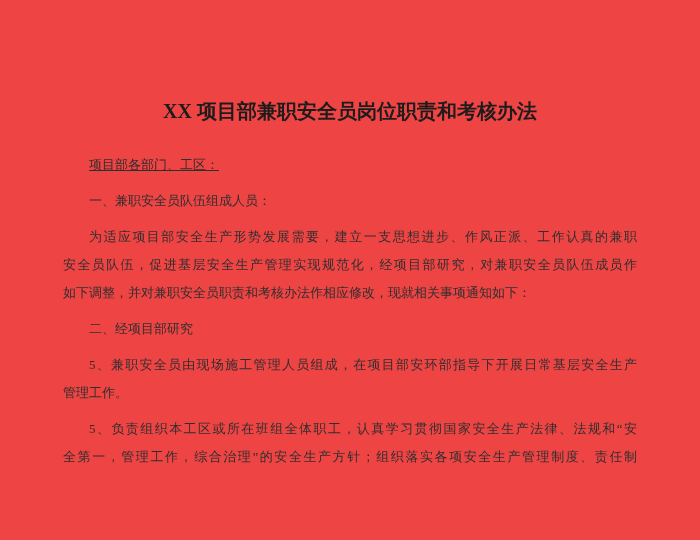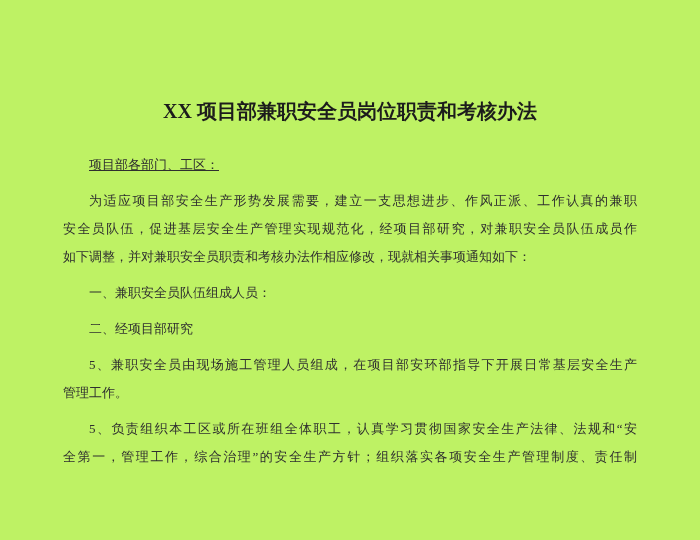--- a/index.html
+++ b/index.html
@@ -4,21 +4,21 @@
 <style>
   html, body {
     margin: 0;
     padding: 0;
     background: #ffffff;
   }
   .page {
     position: relative;
     width: 700px;
     height: 540px;
-    background: #bef264;
+    background: #ef4444;
     overflow: hidden;
     font-family: "Liberation Serif", "DejaVu Serif", serif;
     color: #2f2f2f;
   }
   .inner {
     padding: 0 63px;
   }
   .doc-title {
     margin: 96px 0 0 0;
     font-size: 20px;
@@ -57,27 +57,27 @@
 <body>
 
 <div class="page">
   <div class="inner">
 
     <h1 class="doc-title">XX 项目部兼职安全员岗位职责和考核办法</h1>
 
     <p class="salutation">项目部各部门、工区：</p>
 
     <div class="para">
+      <span class="line ind">一、兼职安全员队伍组成人员：</span>
+    </div>
+
+    <div class="para">
       <span class="line fill ind">为适应项目部安全生产形势发展需要，建立一支思想进步、作风正派、工作认真的兼职</span>
       <span class="line fill">安全员队伍，促进基层安全生产管理实现规范化，经项目部研究，对兼职安全员队伍成员作</span>
       <span class="line">如下调整，并对兼职安全员职责和考核办法作相应修改，现就相关事项通知如下：</span>
-    </div>
-
-    <div class="para">
-      <span class="line ind">一、兼职安全员队伍组成人员：</span>
     </div>
 
     <div class="para">
       <span class="line ind">二、经项目部研究</span>
     </div>
 
     <div class="para">
       <span class="line fill ind">5、兼职安全员由现场施工管理人员组成，在项目部安环部指导下开展日常基层安全生产</span>
       <span class="line">管理工作。</span>
     </div>

